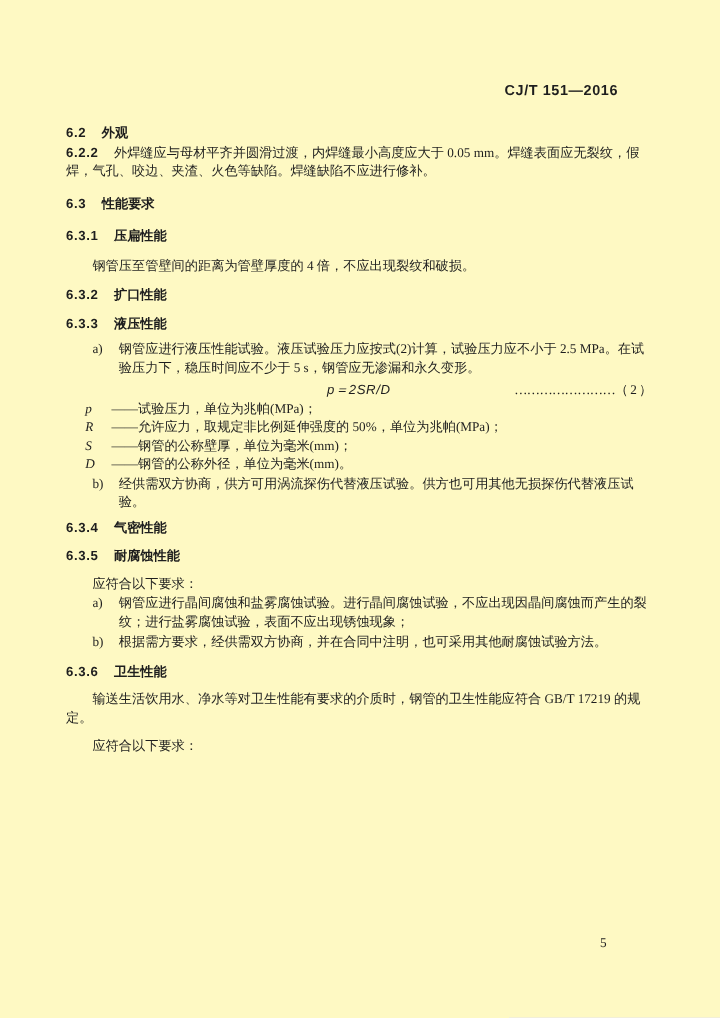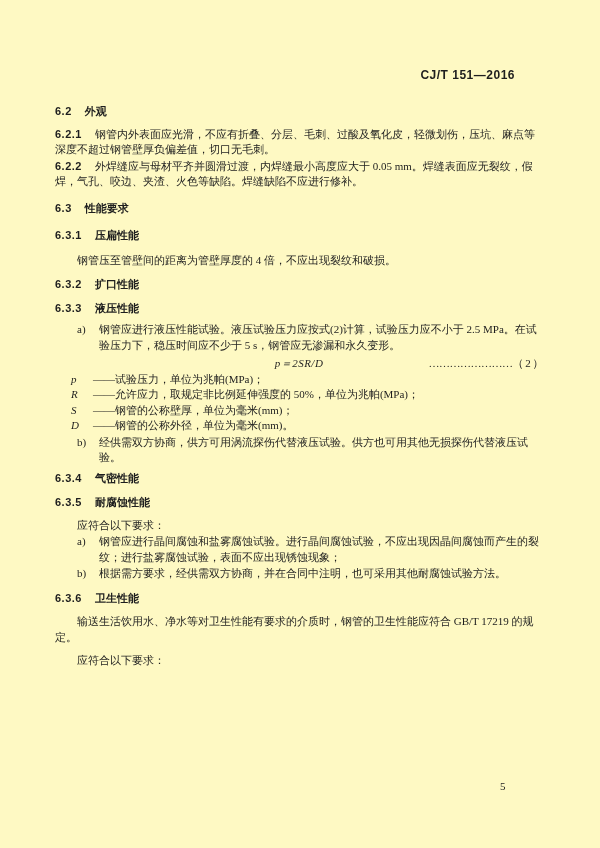--- a/index.html
+++ b/index.html
@@ -56,21 +56,21 @@
     flex: 0 0 22px;
     margin-left: 22px;
   }
   .list-item .li-text { flex: 1 1 auto; }
   .formula-row {
     position: relative;
     text-align: center;
   }
   .formula {
     font-style: italic;
-    font-family: Liberation Serif, serif;
+    font-family: Liberation Sans, sans-serif;
     letter-spacing: 0.5px;
   }
   .formula-leader {
     position: absolute;
     right: 0;
     top: 0;
     font-style: normal;
     letter-spacing: -0.5px;
   }
   .where-label { margin-left: 14px; }
@@ -95,23 +95,20 @@
   <div class="header">
     <span>CJ/T 151—2016</span>
   </div>
 
   <main class="content">
 
     <h3 class="h">
       <span class="hnum">6.2</span><span>外观</span>
     </h3>
 
-    <p class="clause" style="margin-top:7px">
-      <span class="cnum">6.2.1</span><span>钢管内外表面应光滑，不应有折叠、分层、毛刺、过酸及氧化皮，轻微划伤，压坑、麻点等深度不超过钢管壁厚负偏差值，切口无毛刺。</span>
-    </p>
 
     <p class="clause" style="margin-top:1px">
       <span class="cnum">6.2.2</span><span>外焊缝应与母材平齐并圆滑过渡，内焊缝最小高度应大于 0.05 mm。焊缝表面应无裂纹，假焊，气孔、咬边、夹渣、火色等缺陷。焊缝缺陷不应进行修补。</span>
     </p>
 
     <h3 class="h" style="margin-top:11px">
       <span class="hnum">6.3</span><span>性能要求</span>
     </h3>
 
     <h3 class="h" style="margin-top:12px">

